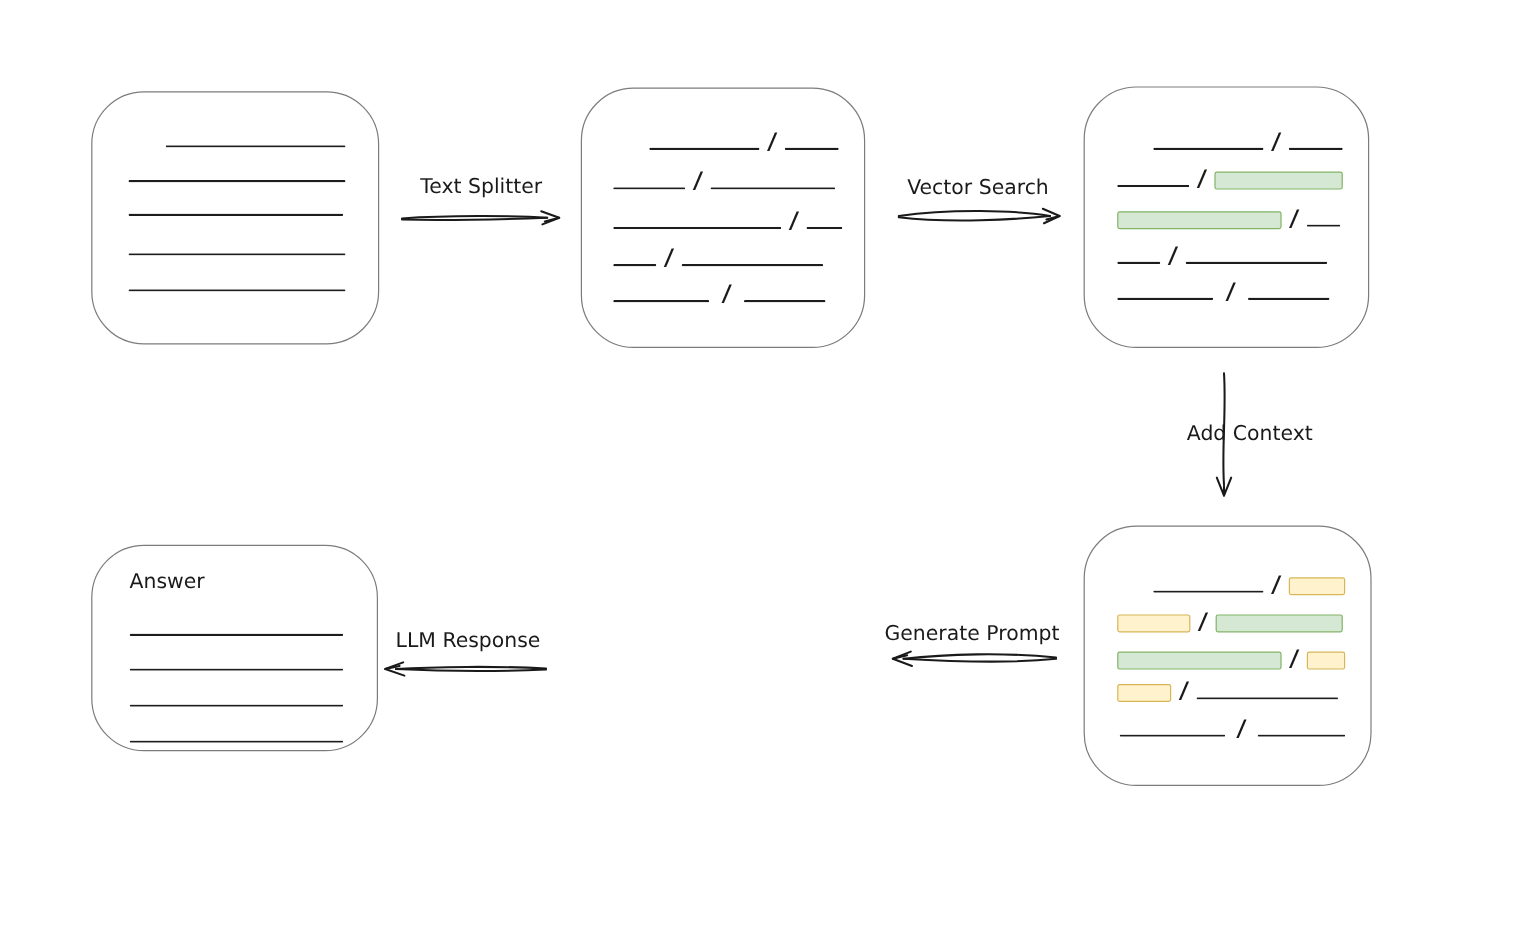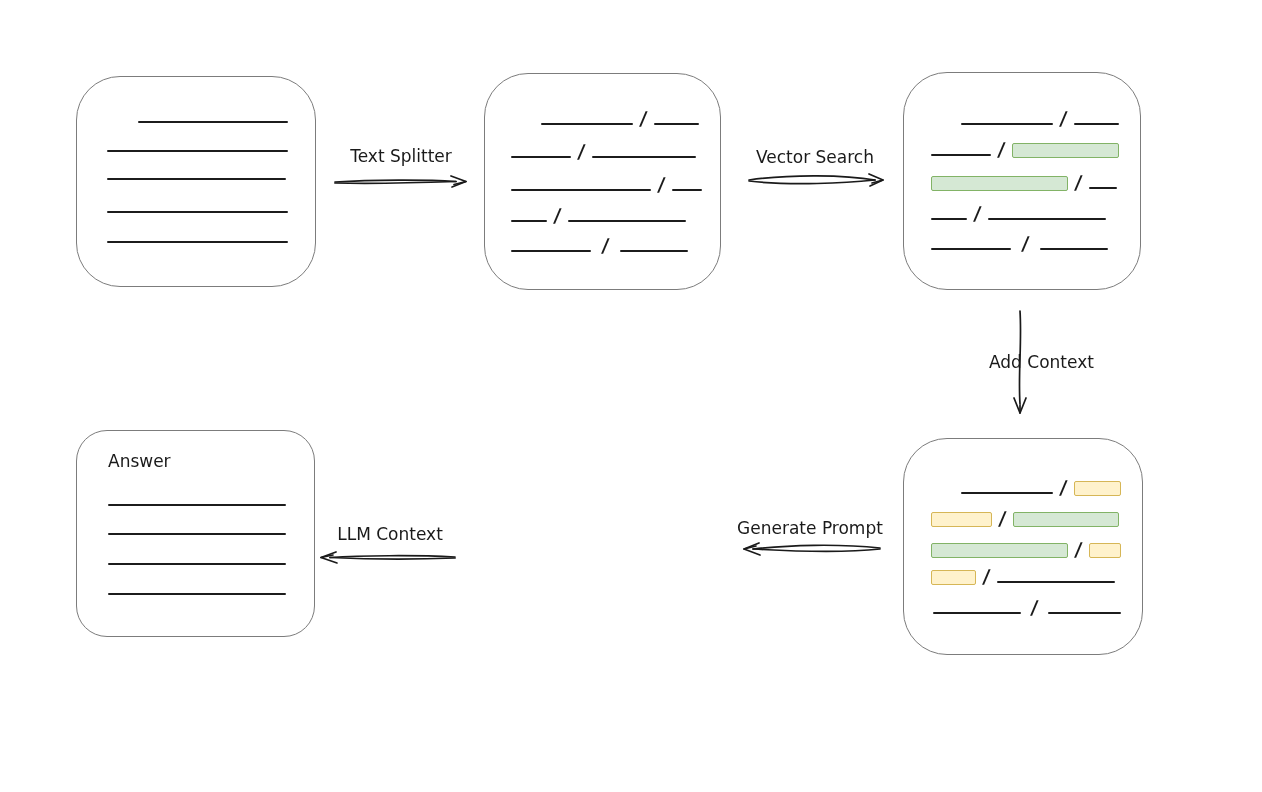--- a/index.html
+++ b/index.html
@@ -144,29 +144,29 @@
 
   <div class="lbl center" style="left:728px;top:518px;width:164px;">Generate Prompt</div>
   <svg class="arrow" style="left:738px;top:538px;" width="146" height="22" viewBox="0 0 146 22">
     <path d="M142 10 C 100 5.5, 50 7, 15 11"></path>
     <path d="M142 11 C 100 15.5, 50 13, 15 11"></path>
     <path d="M21 5 L6 11 L22 17"></path>
     <path d="M18 8 L6 11"></path>
   </svg>
 
 
-  <div class="lbl center" style="left:320px;top:524px;width:140px;">LLM Context</div>
+  <div class="lbl center" style="left:320px;top:524px;width:140px;">LLM Response</div>
   <svg class="arrow" style="left:316px;top:547px;" width="142" height="20" viewBox="0 0 142 20">
     <path d="M139 10 C 100 8, 45 8.5, 14 10.5"></path>
     <path d="M139 11 C 90 13, 45 12, 14 10.5"></path>
     <path d="M20 5 L5 10.5 L21 16"></path>
     <path d="M17 8 L5 10.5"></path>
   </svg>
 
-  <div class="node" style="left:76px;top:430px;width:239px;height:207px;border-radius:31px;">
+  <div class="node" style="left:76px;top:454px;width:239px;height:172px;">
     <div class="inlbl" style="left:31px;top:20px;">Answer</div>
     <div class="hline" style="left:31px;top:73px;width:178px;"></div>
     <div class="hline" style="left:31px;top:102px;width:178px;"></div>
     <div class="hline" style="left:31px;top:132px;width:178px;"></div>
     <div class="hline" style="left:31px;top:162px;width:178px;"></div>
   </div>
 
 
 </div>
 

